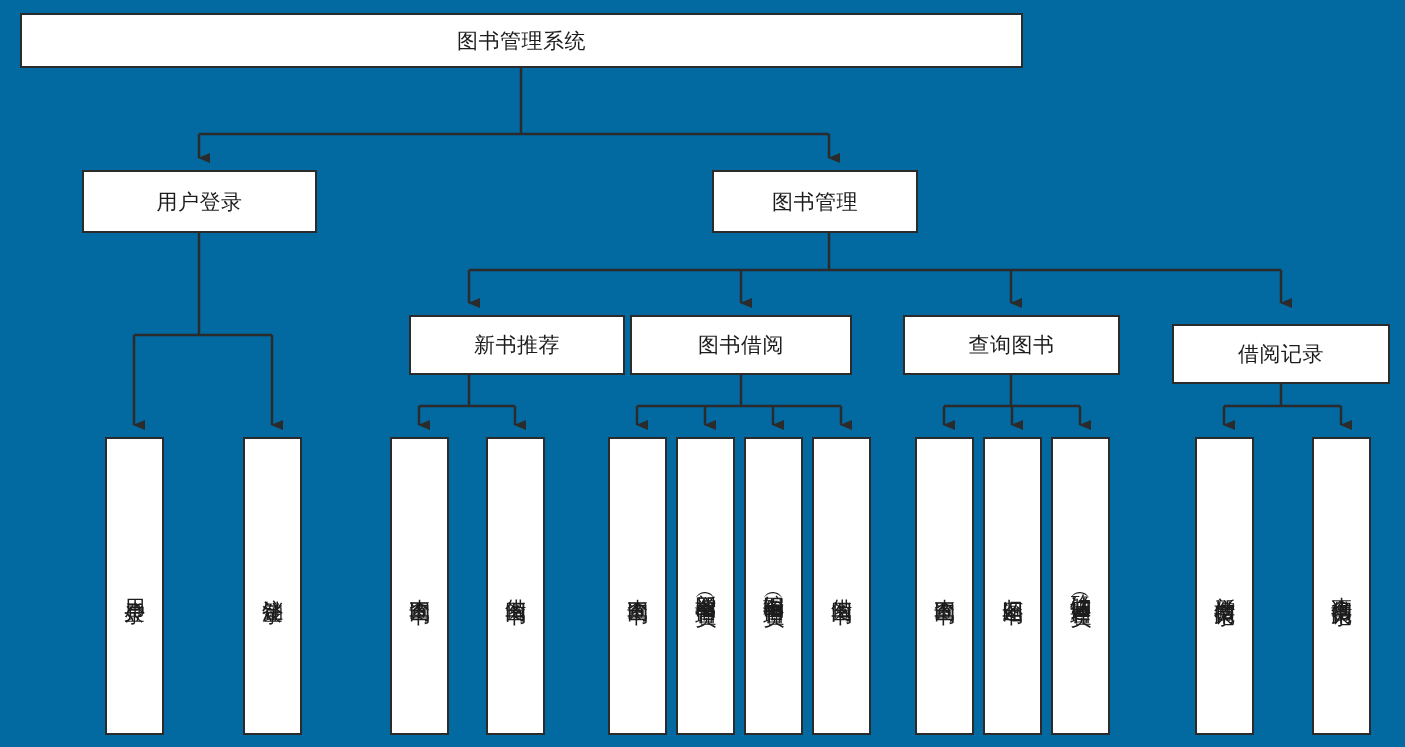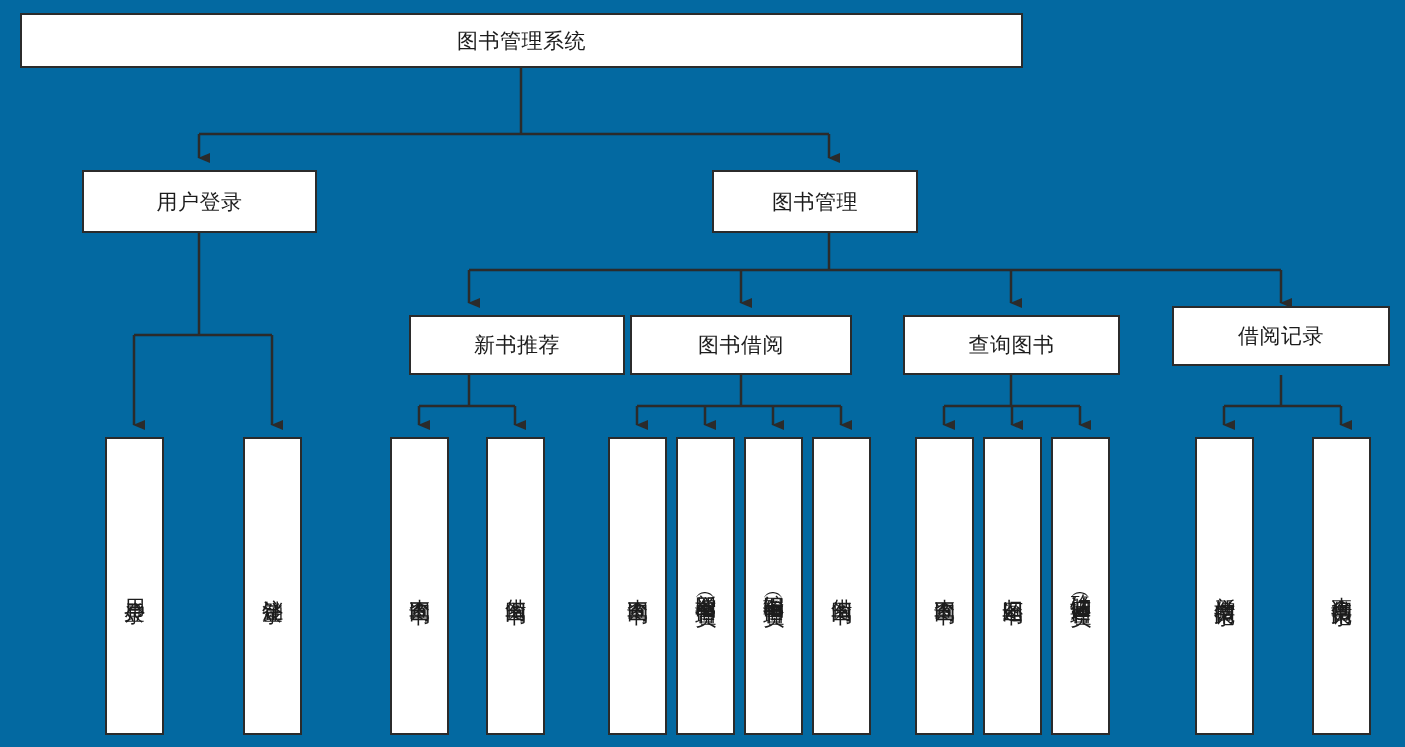--- a/index.html
+++ b/index.html
@@ -129,21 +129,21 @@
       </div>
       <div class="node horizontal" style="left: 361px; top: 315px; width: 216px; height: 60px; margin-left: 48px;">
         <span class="node-label">新书推荐</span>
       </div>
       <div class="node horizontal" style="left: 630px; top: 315px; width: 222px; height: 60px; text-align: right;">
         <span class="node-label">图书借阅</span>
       </div>
       <div class="node horizontal" style="left: 903px; top: 315px; width: 217px; height: 60px;">
         <span class="node-label">查询图书</span>
       </div>
-      <div class="node horizontal" style="left: 1172px; top: 306px; width: 218px; height: 60px;">
+      <div class="node horizontal" style="left: 1172px; top: 324px; width: 218px; height: 60px;">
         <span class="node-label">借阅记录</span>
       </div>
       <div class="node vertical" style="left: 105px; top: 437px; width: 59px; height: 298px;">
         <span class="node-label">用户登录</span>
       </div>
       <div class="node vertical" style="left: 243px; top: 437px; width: 59px; height: 298px;">
         <span class="node-label">注销登录</span>
       </div>
       <div class="node vertical" style="left: 390px; top: 437px; width: 59px; height: 298px;">
         <span class="node-label">查询图书</span>

